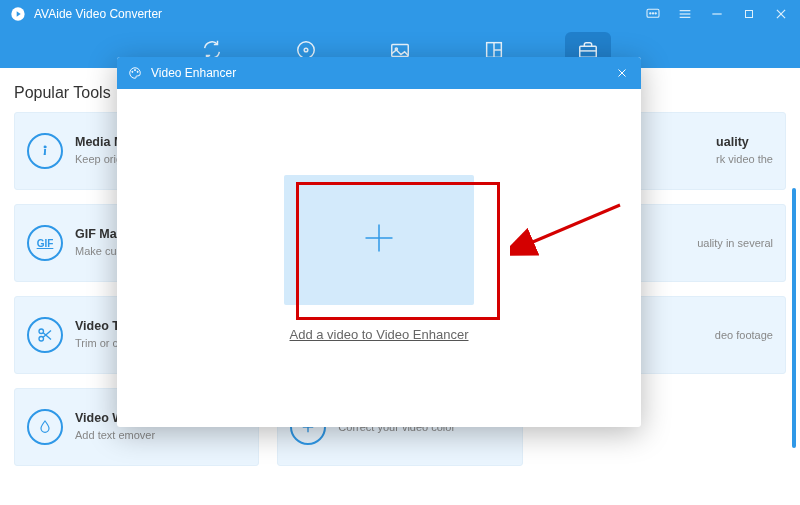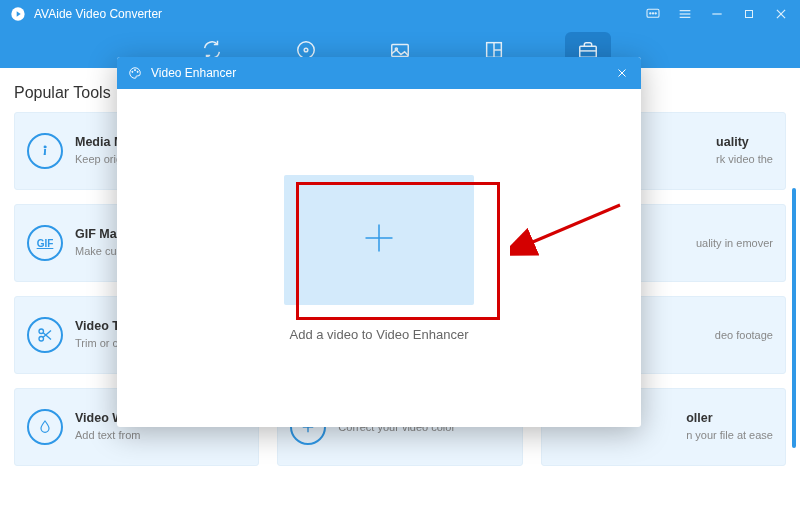--- a/index.html
+++ b/index.html
@@ -160,20 +160,21 @@
     width: 18px; height: 18px;
     display: inline-flex; align-items: center; justify-content: center;
     cursor: pointer;
   }
   .modal-body {
     flex: 1;
     display: flex;
     flex-direction: column;
     align-items: center;
     justify-content: center;
+    text-decoration: underline;
   }
   .dropzone {
     width: 190px;
     height: 130px;
     background: #d3eafb;
     border-radius: 2px;
     display: inline-flex; align-items: center; justify-content: center;
     cursor: pointer;
     position: relative;
   }
@@ -312,21 +313,21 @@
       <span class="tool-icon" style="font-size:10px;text-decoration:underline;">GIF</span>
       <div class="tool-text">
         <div class="tool-title">GIF Mak</div>
         <div class="tool-desc">Make cus
 or image</div>
       </div>
     </div>
     <div class="tool-card" style="visibility:hidden"></div>
     <div class="tool-card">
       <div class="tool-text" style="margin-left:auto;text-align:left">
-        <div class="tool-desc">uality in emover</div>
+        <div class="tool-desc">uality in several</div>
       </div>
     </div>
 
     <div class="tool-card">
       <span class="tool-icon">
           <svg width="18" height="18" viewBox="0 0 24 24">
             <circle cx="7" cy="7" r="3"></circle>
             <circle cx="7" cy="17" r="3"></circle>
             <line x1="9.5" y1="9" x2="20" y2="18"></line>
             <line x1="9.5" y1="15" x2="20" y2="6"></line>
@@ -347,41 +348,34 @@
 
     <div class="tool-card">
       <span class="tool-icon">
           <svg width="16" height="16" viewBox="0 0 24 24">
             <path d="M12 3c4 5 6 8 6 11a6 6 0 0 1-12 0c0-3 2-6 6-11z"></path>
           </svg>
         </span>
       <div class="tool-text">
         <div class="tool-title">Video W</div>
         <div class="tool-desc">Add text
-from</div>
+emover</div>
       </div>
     </div>
     <div class="tool-card">
       <span class="tool-icon">
           <svg width="18" height="18" viewBox="0 0 24 24">
             <line x1="12" y1="5" x2="12" y2="19"></line>
             <line x1="5" y1="12" x2="19" y2="12"></line>
           </svg>
         </span>
       <div class="tool-text">
         <div class="tool-desc">Correct your video color</div>
       </div>
     </div>
-    <div class="tool-card">
-      <div class="tool-text" style="margin-left:auto;text-align:left">
-        <div class="tool-title">oller</div>
-        <div class="tool-desc">n your file at
-ease</div>
-      </div>
-    </div>
   </div>
 
   <div class="scrollbar"></div>
 </div>
 
 <div class="modal">
   <div class="modal-header">
     <span class="modal-icon">
       <svg width="14" height="14" viewBox="0 0 24 24" fill="none" stroke="#fff" stroke-width="1.6">
           <path d="M12 3a9 9 0 1 0 0 18c1.5 0 2-1 2-2s-.5-2 1-2h2a4 4 0 0 0 4-4 9 9 0 0 0-9-10z"></path>

